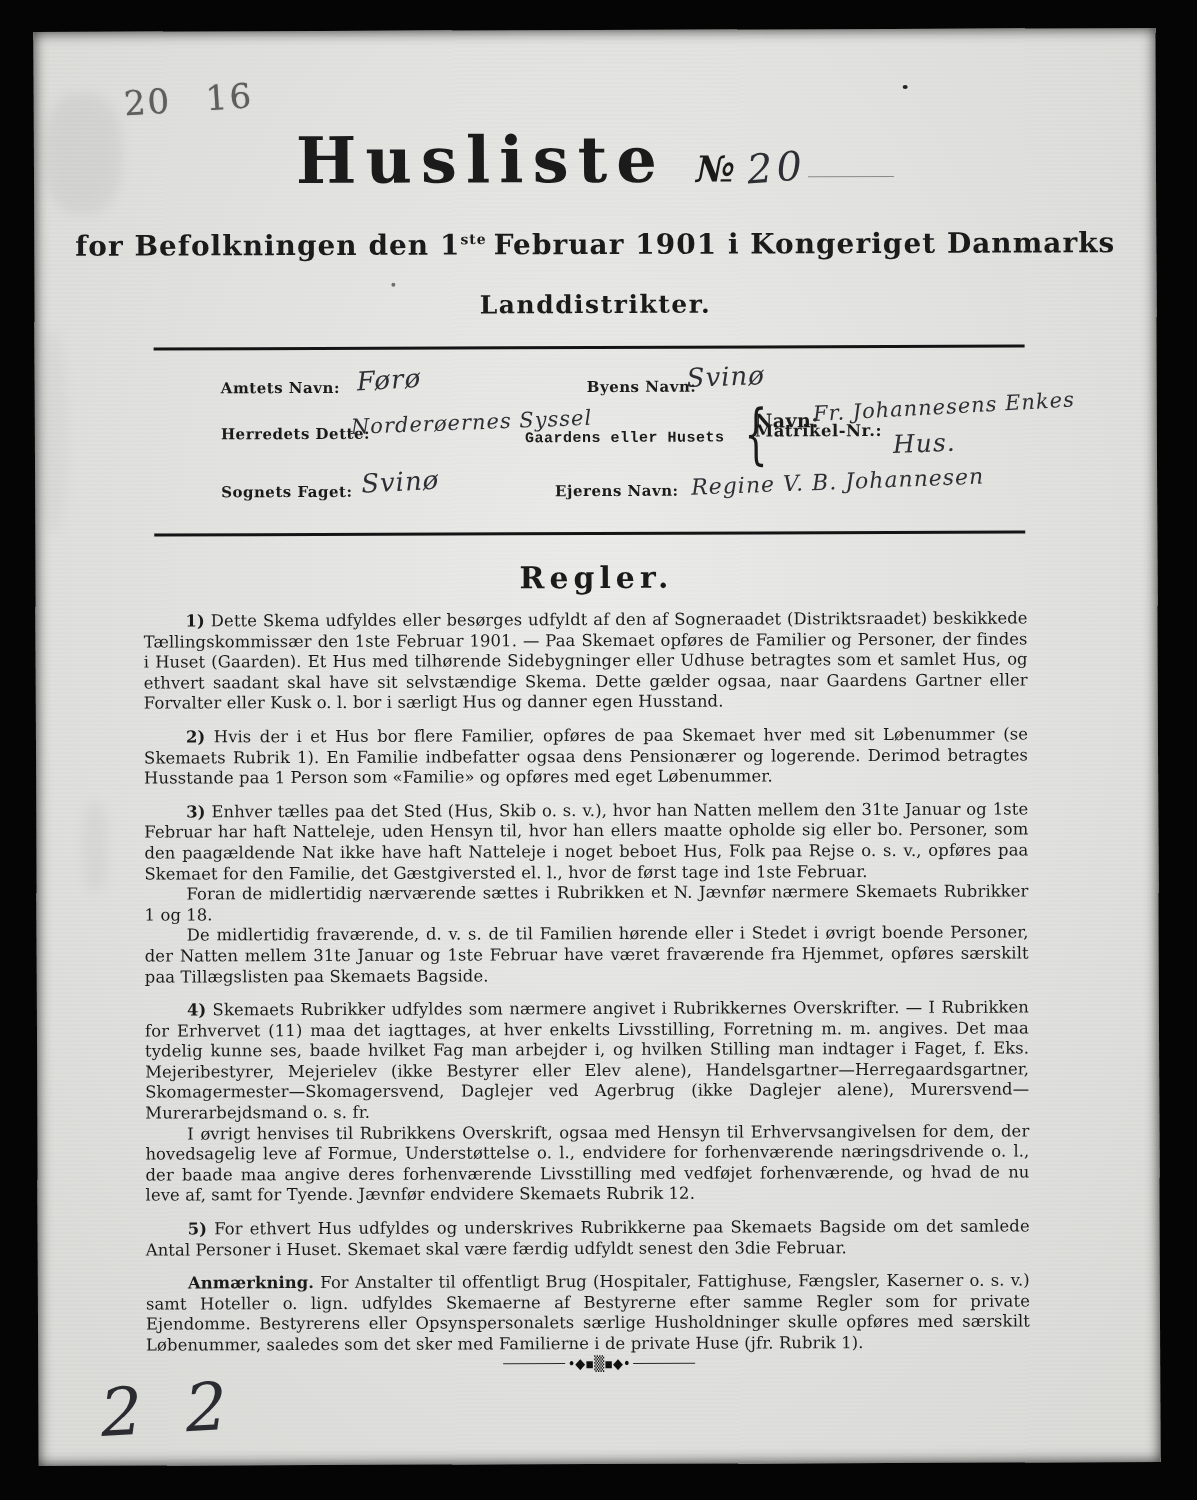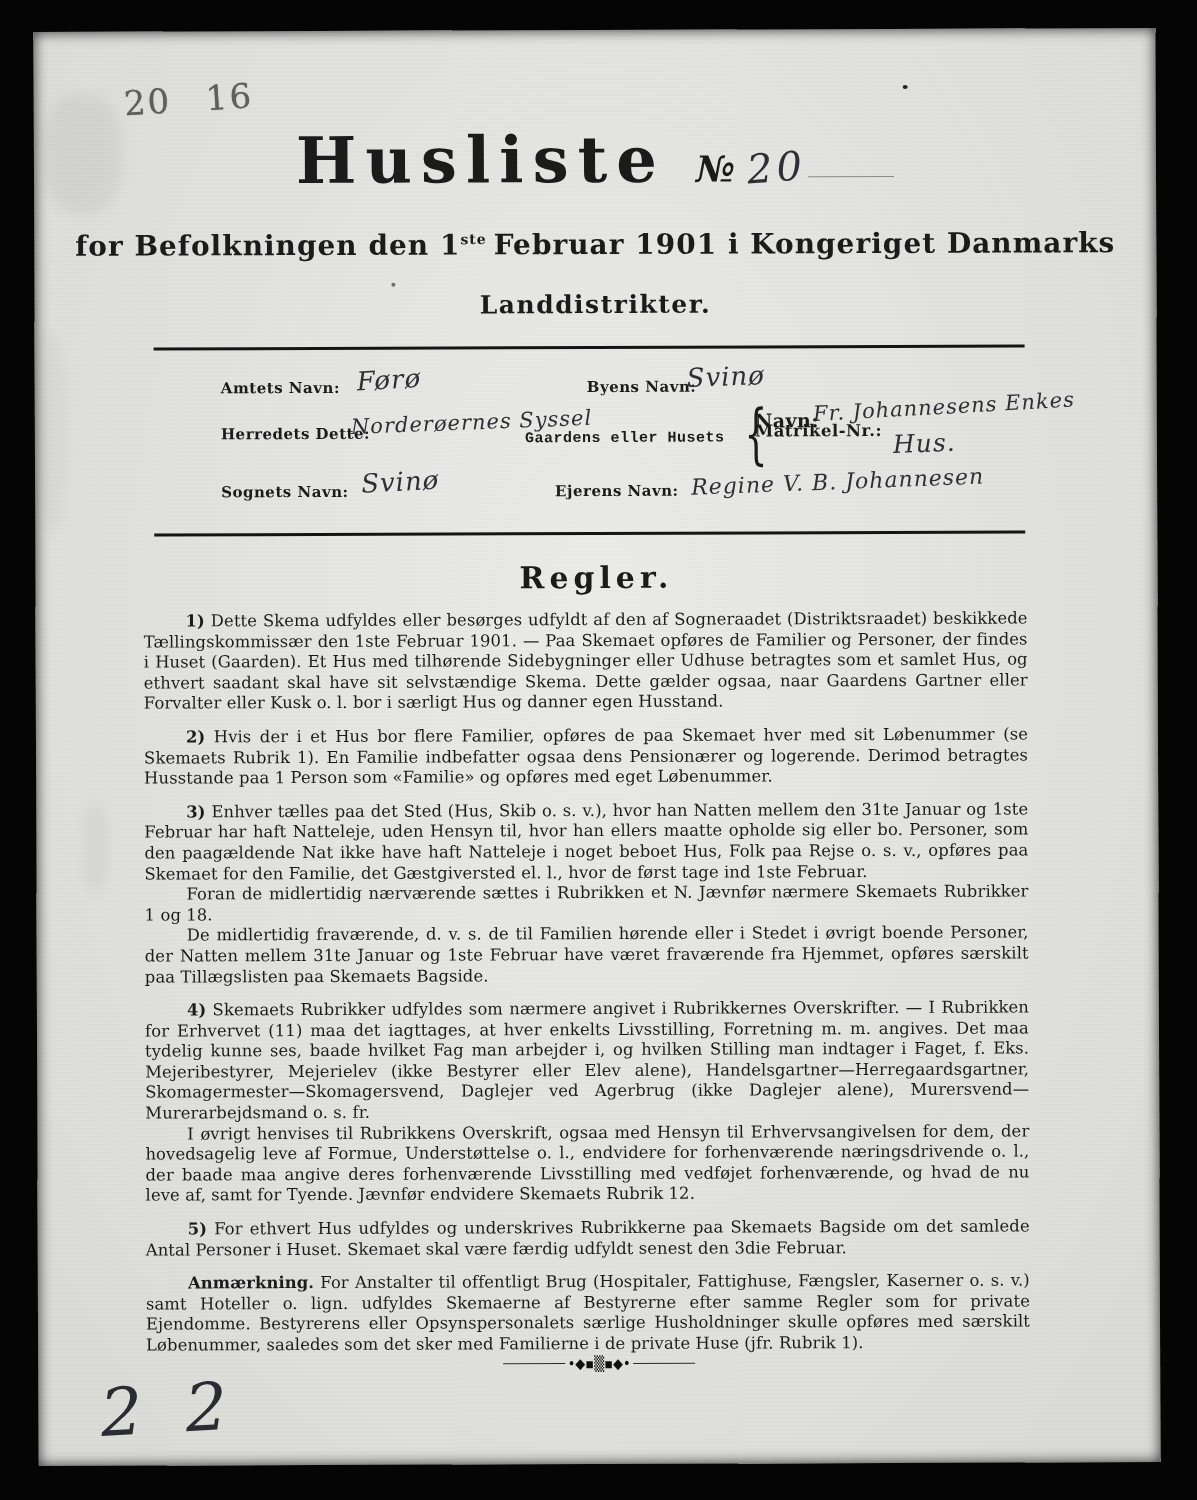--- a/index.html
+++ b/index.html
@@ -113,21 +113,21 @@
       <span class="flabel l-herred">Herredets Dette:</span>
       <span class="hand fvalue v-herred">Norderøernes Syssel</span>
 
       <span class="flabel l-gaard">Gaardens eller Husets</span>
       <span class="brace">{</span>
       <span class="flabel l-navn">Navn:</span>
       <span class="hand fvalue v-navn">Fr. Johannesens Enkes</span>
       <span class="flabel l-matrikel">Matrikel-Nr.:</span>
       <span class="hand fvalue v-matrikel">Hus.</span>
 
-      <span class="flabel l-sogn">Sognets Navn:</span>
+      <span class="flabel l-sogn">Sognets Faget:</span>
       <span class="hand fvalue v-sogn">Svinø</span>
 
       <span class="flabel l-ejer">Ejerens Navn:</span>
       <span class="hand fvalue v-ejer">Regine V. B. Johannesen</span>
     </div>
 
     <div class="rule rule-bottom"></div>
 
     <div class="rules-heading">Regler.</div>
 

